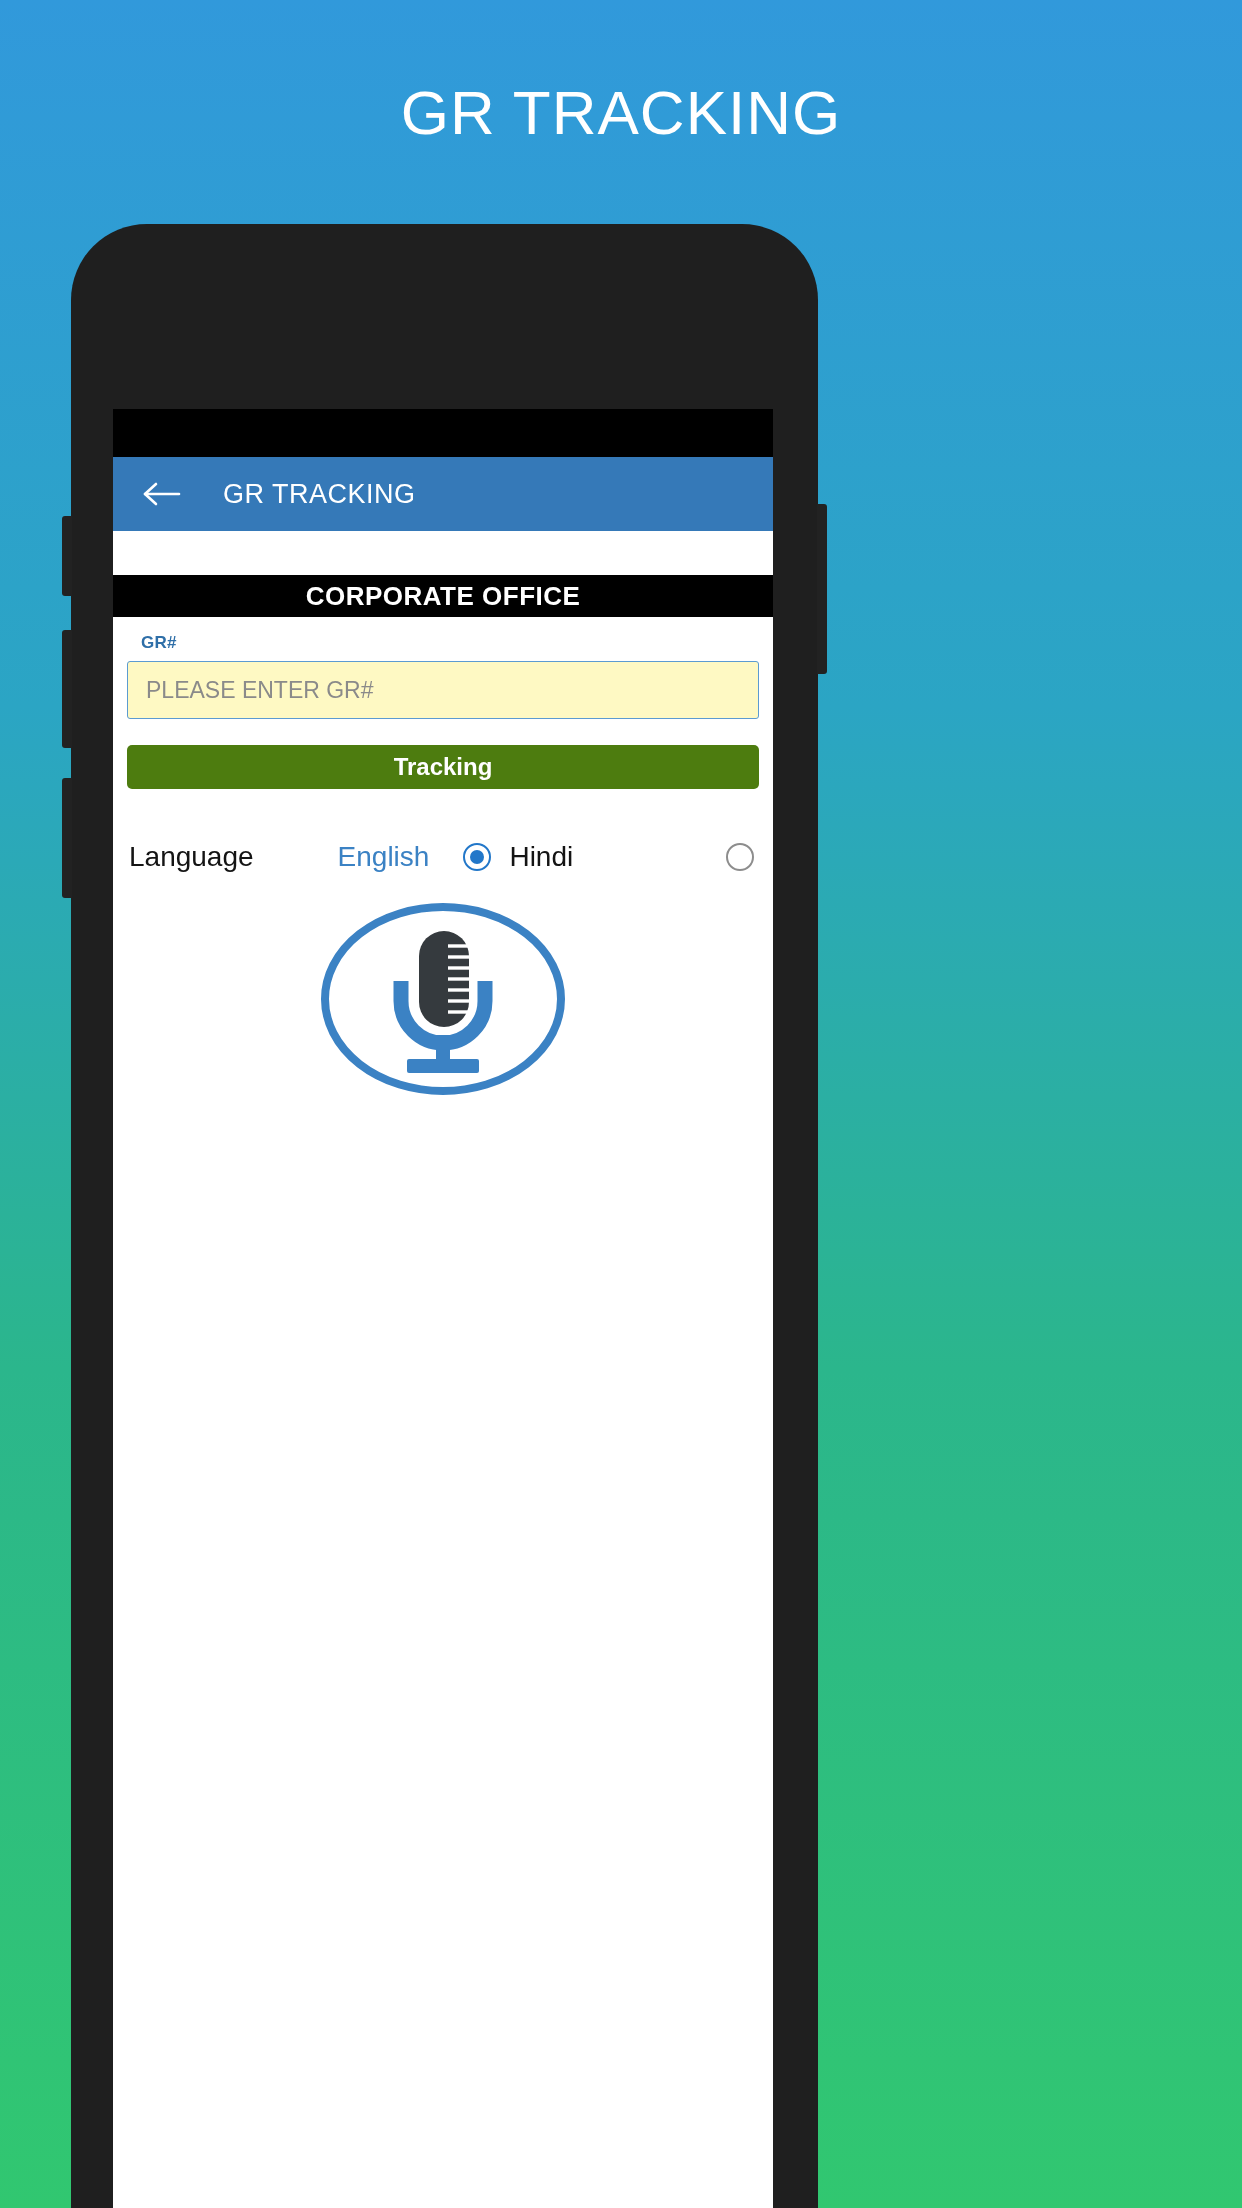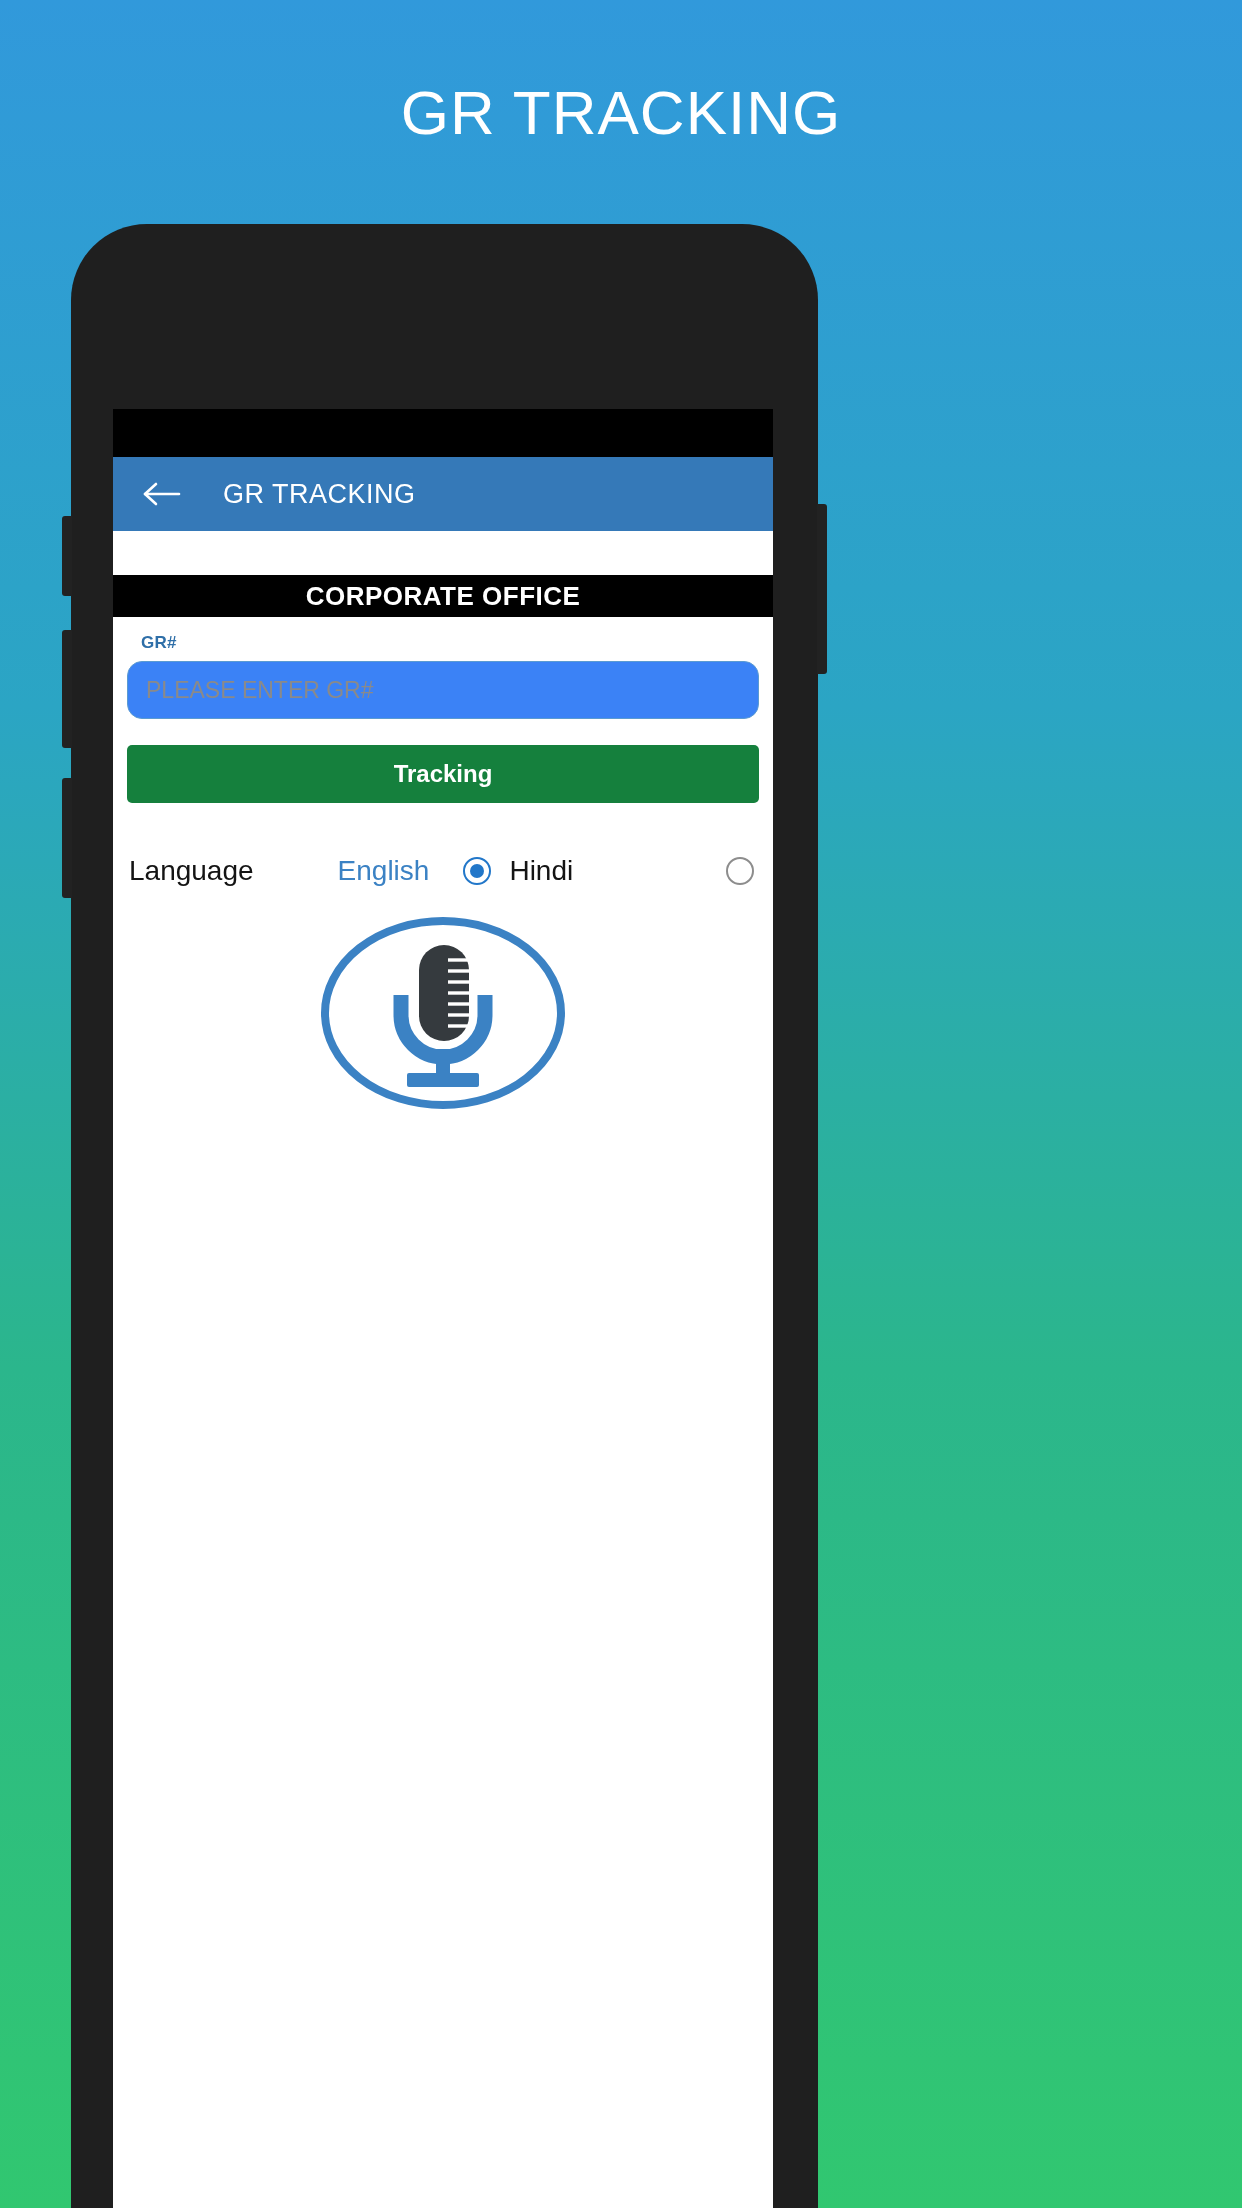--- a/index.html
+++ b/index.html
@@ -117,36 +117,36 @@
     font-weight:700;
     margin-left:14px;
     margin-bottom:8px;
     letter-spacing:.3px;
   }
   .gr-input{
     display:block;
     width:100%;
     height:58px;
     border:1.5px solid #5b9bd1;
-    border-radius:15px;
-    background:#3b82f6;
+    border-radius:3px;
+    background:#fef9c3;
     padding:0 18px;
     font-family:"Liberation Sans", sans-serif;
     font-size:23px;
     color:#333333;
     outline:none;
   }
   .gr-input::placeholder{ color:#8a8a8a; }
 
   .track-btn{
     display:block;
     width:100%;
-    height:58px;
+    height:44px;
     margin-top:26px;
-    background:#15803d;
+    background:#4d7c0f;
     border:none;
     border-radius:5px;
     color:#ffffff;
     font-family:"Liberation Sans", sans-serif;
     font-size:24px;
     font-weight:700;
     cursor:pointer;
   }
 
   

